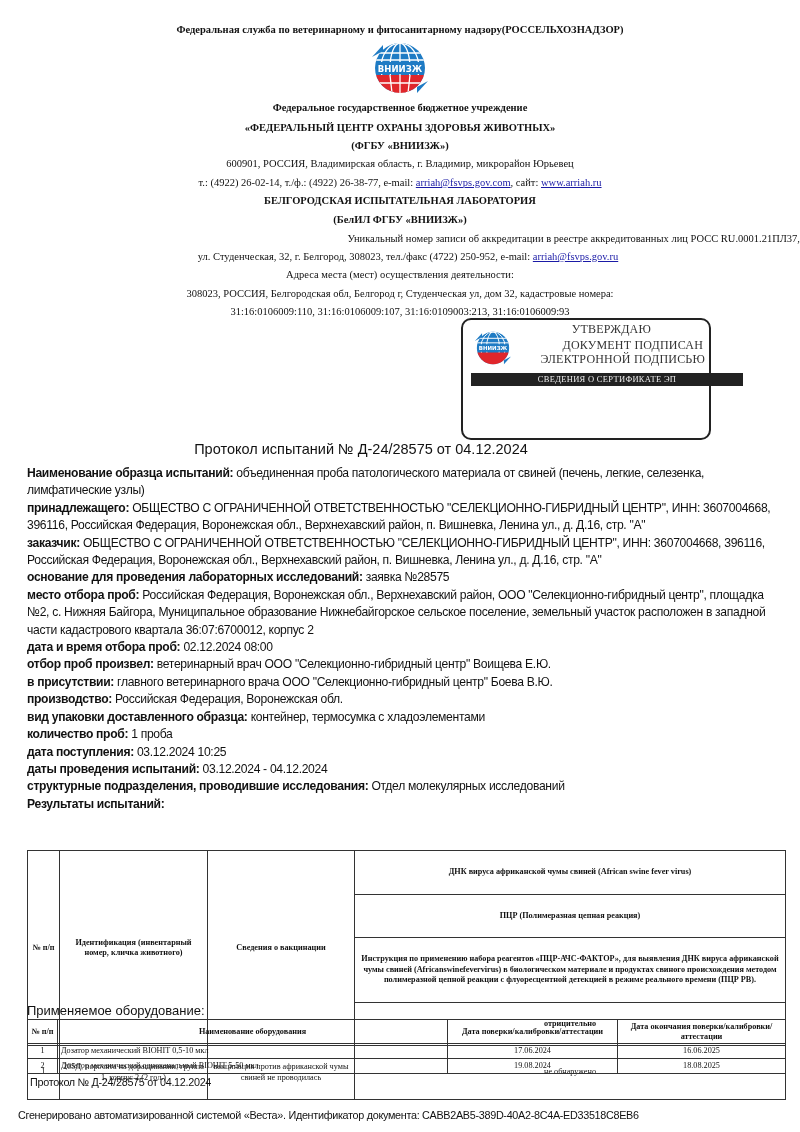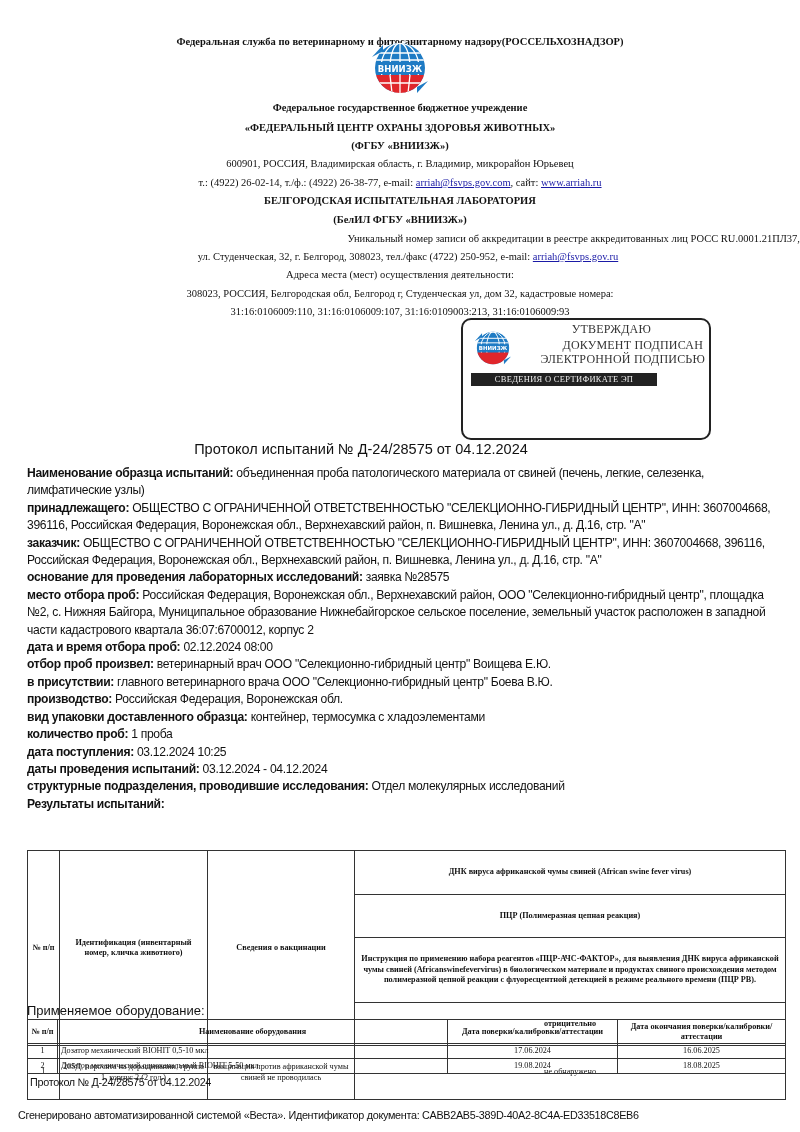--- a/index.html
+++ b/index.html
@@ -11,21 +11,21 @@
     .hdr.b { font-weight: bold; }
 
     .logo { position: absolute; left: 369px; top: 37px; width: 62px; height: 62px; }
 
     .stamp { position: absolute; left: 461px; top: 318px; width: 250px; height: 122px; border: 2px solid #222; border-radius: 10px; background: #fff; }
     .stamp-logo { position: absolute; left: 10px; top: 8px; width: 40px; height: 40px; }
     .stamp-l { position: absolute; left: 0; width: 246px; text-align: right; padding-right: 58px; font-size: 12px; line-height: 13px; color: #333; letter-spacing: 0.2px; }
     .stamp-l1 { top: 3px; }
     .stamp-l2 { top: 19px; }
     .stamp-l3 { top: 33px; }
-    .stamp-bar { position: absolute; left: 8px; top: 53px; width: 186px; height: 13px; background: #222; color: #eee; font-size: 8.5px; line-height: 13px; text-align: center; letter-spacing: 0.3px; }
+    .stamp-bar { position: absolute; left: 8px; top: 53px; width: 272px; height: 13px; background: #222; color: #eee; font-size: 8.5px; line-height: 13px; text-align: center; letter-spacing: 0.3px; }
     .stamp-info { position: absolute; left: 10px; top: 69px; width: 236px; font-size: 7.5px; line-height: 9.6px; color: #444; white-space: nowrap; }
 
     .title { position: absolute; left: 0; top: 441px; width: 668px; text-align: center; font-size: 14.5px; font-weight: normal; font-family: "Liberation Sans Narrow", "Liberation Sans", sans-serif; margin-left: 27px; }
 
     .body { position: absolute; left: 27px; top: 464px; width: 760px; font-size: 13.2px; line-height: 17.4px; font-family: "Liberation Sans", sans-serif; letter-spacing: -0.35px; transform: scaleX(0.92); transform-origin: left top; width: 826px; }
     .body p { margin: 0; }
     .body b { font-weight: bold; }
 
     table { border-collapse: collapse; }
     .res { position: absolute; left: 27px; top: 850px; width: 759px; font-size: 8.2px; line-height: 10.5px; }
@@ -36,21 +36,21 @@
     .eq { position: absolute; left: 27px; top: 1019px; width: 759px; font-size: 8.2px; line-height: 10px; }
     .eq td { border: 1.3px solid #333; padding: 1px 3px; vertical-align: middle; }
     .eq .c { text-align: center; }
     .eq .b { font-weight: bold; }
 
     .foot { position: absolute; left: 18px; font-size: 10.8px; line-height: 13px; white-space: nowrap; font-family: "Liberation Sans", sans-serif; letter-spacing: -0.3px; }
   </style>
 </head>
 <body>
 
-<div class="hdr b" style="top:23px;margin-top:12px;">Федеральная служба по ветеринарному и фитосанитарному надзору(РОССЕЛЬХОЗНАДЗОР)</div>
+<div class="hdr b" style="top:23px;">Федеральная служба по ветеринарному и фитосанитарному надзору(РОССЕЛЬХОЗНАДЗОР)</div>
 
 <svg class="logo" viewBox="0 0 62 62">
   <circle cx="31" cy="31" r="25" fill="#1e7bc4"></circle>
   <path d="M6 31 A25 25 0 0 0 56 31 L56 36 L6 36 Z" fill="#e0262b" opacity="0"></path>
   <clipPath id="cp1">
       <circle cx="31" cy="31" r="25"></circle>
     </clipPath>
   <g clip-path="url(#cp1)" stroke="#fff" stroke-width="1.3" fill="none">
     <ellipse cx="31" cy="31" rx="10" ry="25"></ellipse>
     <ellipse cx="31" cy="31" rx="19" ry="25"></ellipse>

